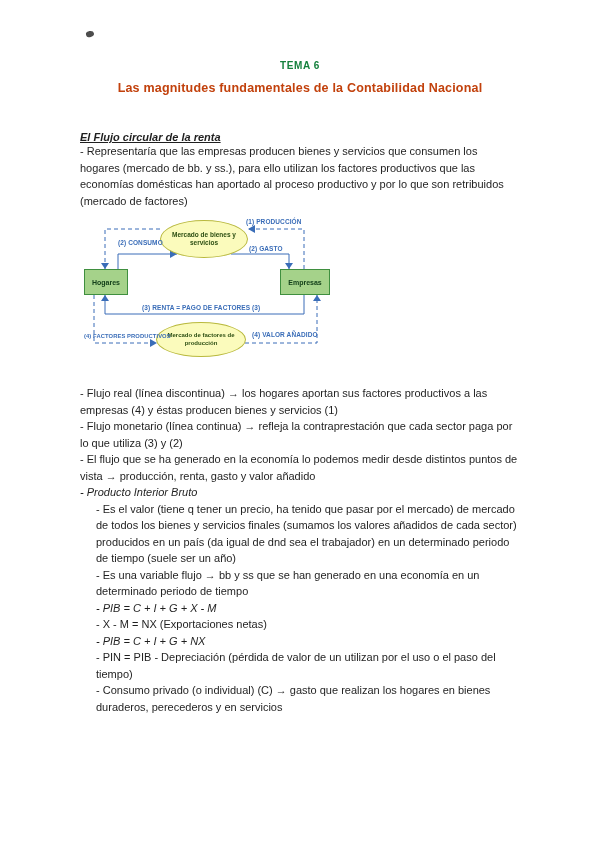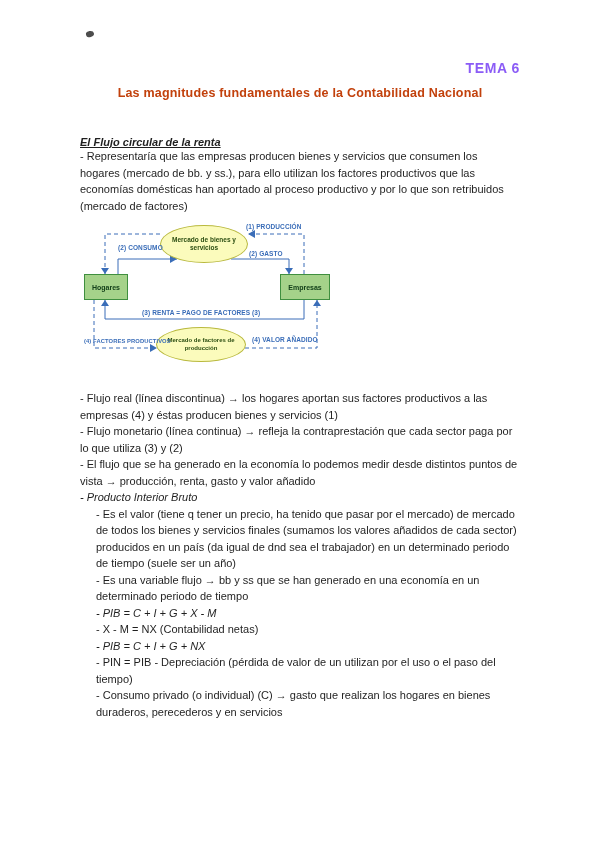--- a/index.html
+++ b/index.html
@@ -11,21 +11,21 @@
   }
   .page { position:absolute; inset:0; padding:60px 80px 0 80px; }
 
   .ink-mark {
     position:absolute; left:86px; top:31px; width:8px; height:6px;
     background:#2e2e2e; border-radius:45% 55% 50% 40%; transform:rotate(-12deg);
     opacity:.85;
   }
 
   .title {
-    text-align:right; color:#8b5cf6; font-size:14px; font-weight:bold;
+    text-align:center; color:#15803d; font-size:10px; font-weight:bold;
     letter-spacing:.6px;
   }
   .subtitle {
     text-align:center; color:#c2410c; font-size:12.5px; font-weight:bold;
     margin-top:10px; letter-spacing:.2px;
   }
 
   .heading {
     font-size:11px; font-weight:bold; font-style:italic;
     text-decoration:underline; margin-top:36px;
@@ -128,20 +128,20 @@
   <p class="body tight">- Flujo monetario (línea continua) → refleja la contraprestación que cada sector paga por lo que utiliza (3) y (2)</p>
   <p class="body tight">- El flujo que se ha generado en la economía lo podemos medir desde distintos puntos de vista → producción, renta, gasto y valor añadido</p>
 
   <p class="body italic">- Producto Interior Bruto</p>
 
   <div class="indent">
     <p class="body tight">- Es el valor (tiene q tener un precio, ha tenido que pasar por el mercado) de mercado de todos los bienes y servicios finales (sumamos los valores añadidos de cada sector) producidos en un país (da igual de dnd sea el trabajador) en un determinado periodo de tiempo (suele ser un año)</p>
     <p class="body tight">- Es una variable flujo → bb y ss que se han generado en una economía en un determinado periodo de tiempo</p>
 
     <p class="body tight italic gap-top">- PIB = C + I + G + X - M</p>
-    <p class="body tight">- X - M = NX (Contabilidad netas)</p>
+    <p class="body tight">- X - M = NX (Exportaciones netas)</p>
     <p class="body tight italic">- PIB = C + I + G + NX</p>
     <p class="body tight">- PIN = PIB - Depreciación (pérdida de valor de un utilizan por el uso o el paso del tiempo)</p>
 
     <p class="body tight gap-top">- Consumo privado (o individual) (C) → gasto que realizan los hogares en bienes duraderos, perecederos y en servicios</p>
   </div>
 
 </div>
 
 </body></html>

